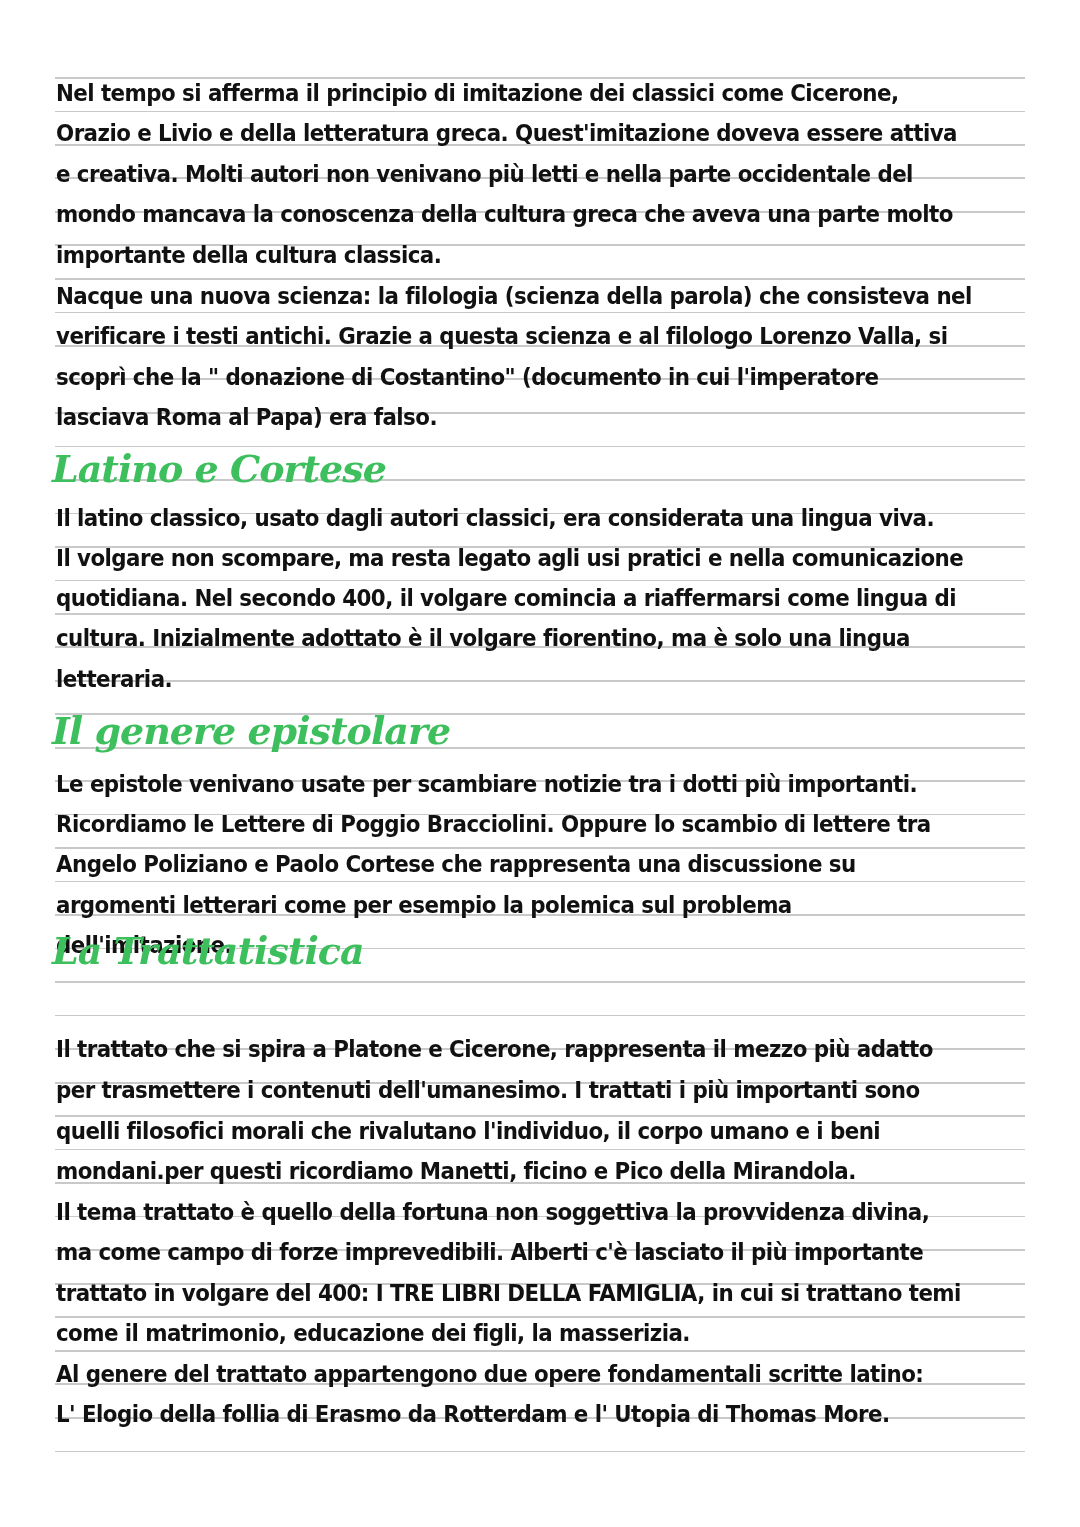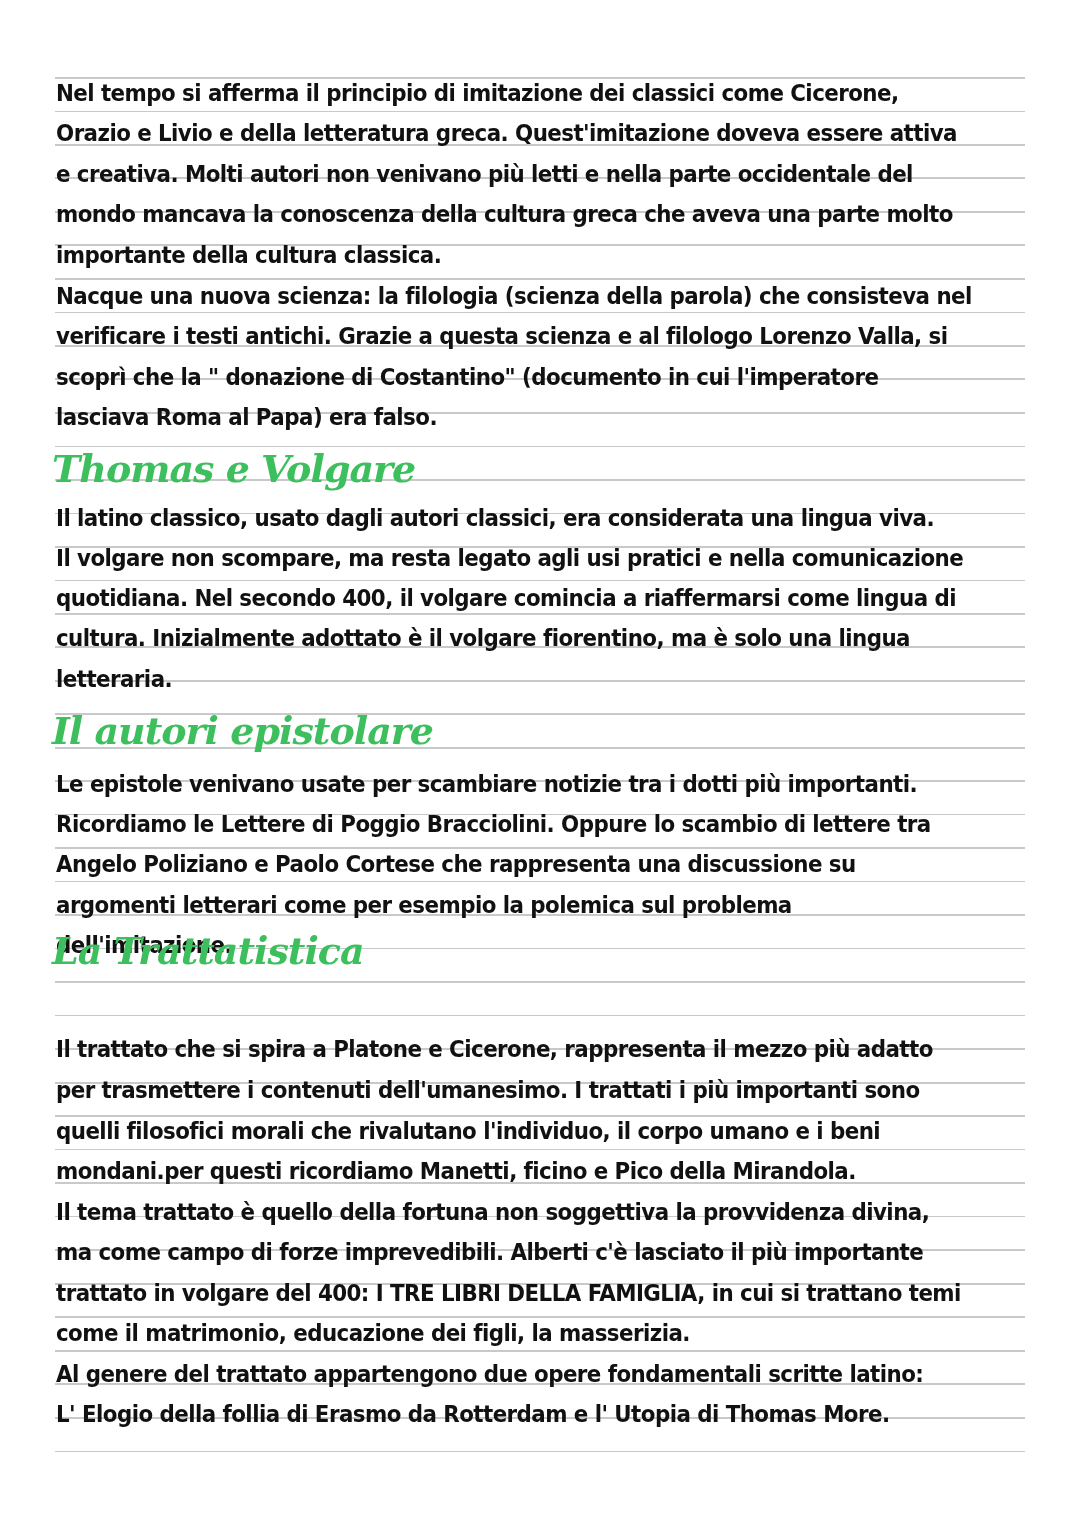--- a/index.html
+++ b/index.html
@@ -43,28 +43,28 @@
     <div class="line" style="top:80px">Nel tempo si afferma il principio di imitazione dei classici come Cicerone,</div>
     <div class="line" style="top:120px">Orazio e Livio e della letteratura greca. Quest'imitazione doveva essere attiva</div>
     <div class="line" style="top:161px">e creativa. Molti autori non venivano più letti e nella parte occidentale del</div>
     <div class="line" style="top:201px">mondo mancava la conoscenza della cultura greca che aveva una parte molto</div>
     <div class="line" style="top:242px">importante della cultura classica.</div>
     <div class="line" style="top:283px">Nacque una nuova scienza: la filologia (scienza della parola) che consisteva nel</div>
     <div class="line" style="top:323px">verificare i testi antichi. Grazie a questa scienza e al filologo Lorenzo Valla, si</div>
     <div class="line" style="top:364px">scoprì che la " donazione di Costantino" (documento in cui l'imperatore</div>
     <div class="line" style="top:404px">lasciava Roma al Papa) era falso.</div>
 
-    <div class="heading" style="top:446px">Thomas e Volgare</div>
+    <div class="heading" style="top:446px">Latino e Cortese</div>
     <div class="line" style="top:505px">Il latino classico, usato dagli autori classici, era considerata una lingua viva.</div>
     <div class="line" style="top:545px">Il volgare non scompare, ma resta legato agli usi pratici e nella comunicazione</div>
     <div class="line" style="top:585px">quotidiana. Nel secondo 400, il volgare comincia a riaffermarsi come lingua di</div>
     <div class="line" style="top:625px">cultura. Inizialmente adottato è il volgare fiorentino, ma è solo una lingua</div>
     <div class="line" style="top:666px">letteraria.</div>
 
-    <div class="heading" style="top:708px">Il autori epistolare</div>
+    <div class="heading" style="top:708px">Il genere epistolare</div>
     <div class="line" style="top:771px">Le epistole venivano usate per scambiare notizie tra i dotti più importanti.</div>
     <div class="line" style="top:811px">Ricordiamo le Lettere di Poggio Bracciolini. Oppure lo scambio di lettere tra</div>
     <div class="line" style="top:851px">Angelo Poliziano e Paolo Cortese che rappresenta una discussione su</div>
     <div class="line" style="top:892px">argomenti letterari come per esempio la polemica sul problema</div>
     <div class="line" style="top:932px">dell'imitazione.</div>
 
     <div class="heading" style="top:928px">La Trattatistica</div>
     <div class="line" style="top:1036px">Il trattato che si spira a Platone e Cicerone, rappresenta il mezzo più adatto</div>
     <div class="line" style="top:1077px">per trasmettere i contenuti dell'umanesimo. I trattati i più importanti sono</div>
     <div class="line" style="top:1118px">quelli filosofici morali che rivalutano l'individuo, il corpo umano e i beni</div>

